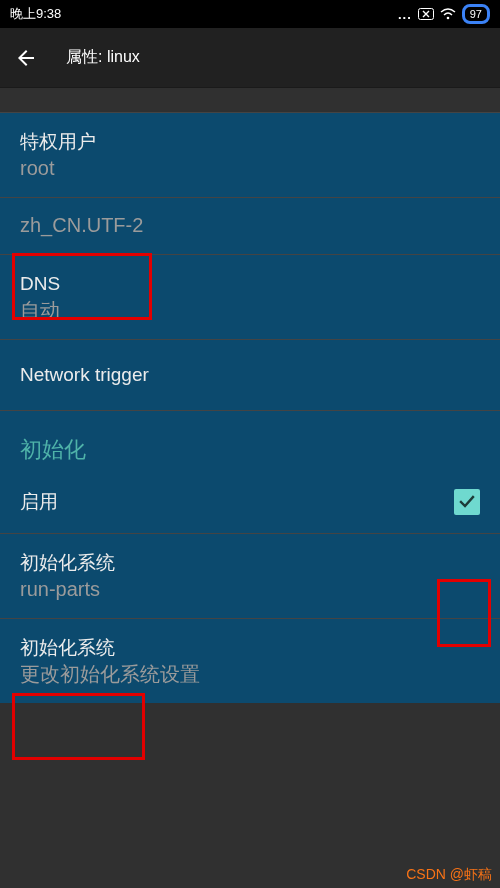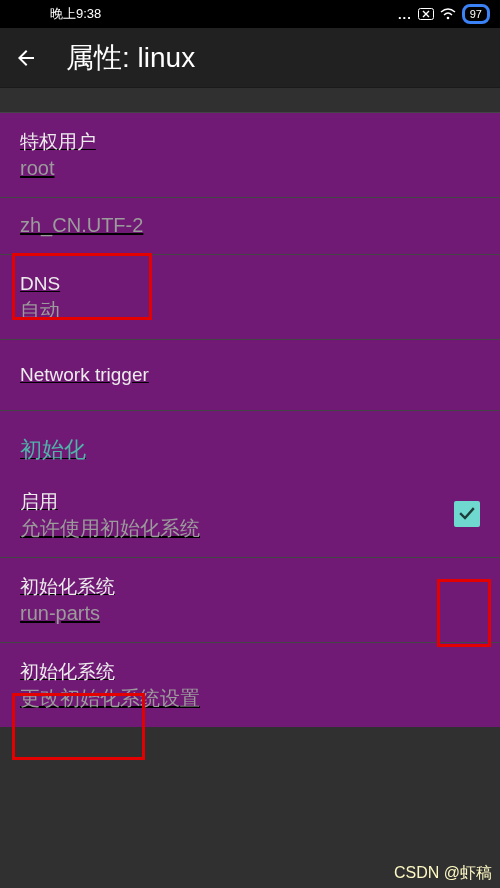--- a/index.html
+++ b/index.html
@@ -1,54 +1,54 @@
 <!DOCTYPE html>
 <html><head>
 <meta charset="utf-8">
 <style>
   * { margin: 0; padding: 0; box-sizing: border-box; }
   html, body { width: 500px; height: 888px; background: #000; font-family: -apple-system, "Helvetica Neue", Arial, sans-serif; overflow: hidden; }
   .screen { width: 500px; height: 888px; background: #303030; position: relative; }
 
   
   .status-bar { height: 28px; background: #000; color: #fff; display: flex; align-items: center; justify-content: space-between; padding: 0 10px; font-size: 13px; }
-  .status-left { display: flex; align-items: center; gap: 4px; margin-left: 40px; }
+  .status-left { display: flex; align-items: center; gap: 4px; }
   .status-right { display: flex; align-items: center; gap: 6px; }
   .dots { letter-spacing: 1px; font-weight: bold; }
   .icon-box { display: inline-flex; align-items: center; justify-content: center; }
   .battery { border: 3px solid #3b82f6; border-radius: 8px; padding: 0 5px; font-size: 11px; line-height: 14px; }
 
   
   .app-bar { height: 60px; background: #212121; display: flex; align-items: center; padding: 0 14px; gap: 28px; border-bottom: 1px solid #1a1a1a; }
   .back-arrow { color: #fff; display: flex; align-items: center; }
-  .app-title { color: #fff; font-size: 28px; font-weight: 500; }
+  .app-title { color: #fff; font-size: 16px; font-weight: 500; }
 
   
-  .list { background: #701a75; text-decoration: underline; }
+  .list { background: #0c4a6e; }
   .gap { height: 24px; background: #303030; }
   .divider { height: 1px; background: #444; margin: 0; }
   .item { padding: 16px 20px 18px 20px; display: flex; justify-content: space-between; align-items: center; }
   .item .text { display: flex; flex-direction: column; gap: 2px; }
   .item-title { color: #ececec; font-size: 19px; line-height: 26px; }
   .item-sub { color: #9b9b9b; font-size: 20px; line-height: 22px; }
 
   .section-header { padding: 24px 20px 8px 20px; }
   .section-title { color: #4fb3a9; font-size: 22px; font-weight: 500; }
 
   .checkbox { width: 26px; height: 26px; background: #6fd9cf; display: flex; align-items: center; justify-content: center; border-radius: 2px; }
   .checkbox svg { display: block; }
 
   
   .hl { position: absolute; border: 3px solid #e20000; pointer-events: none; }
   .hl1 { left: 12px; top: 253px; width: 140px; height: 67px; }
   .hl2 { left: 437px; top: 579px; width: 54px; height: 68px; }
   .hl3 { left: 12px; top: 693px; width: 133px; height: 67px; }
 
   
-  .watermark { position: absolute; right: 8px; bottom: 4px; color: #fef9c3; font-size: 16px; }
+  .watermark { position: absolute; right: 8px; bottom: 4px; color: #f97316; font-size: 14px; }
 </style>
 </head>
 <body>
 <div class="screen">
 
   <div class="status-bar">
     <div class="status-left">
       <span>晚上9:38</span>
     </div>
     <div class="status-right">
@@ -113,21 +113,20 @@
     </div>
     <div class="divider"></div>
 
     <div class="section-header">
       <span class="section-title">初始化</span>
     </div>
 
     <div class="item">
       <div class="text">
         <span class="item-title">启用</span>
-        <span class="item-sub">允许使用初始化系统</span>
       </div>
       <span class="checkbox">
         <svg width="18" height="18" viewBox="0 0 18 18">
             <path d="M3 9 L7 13 L15 4" fill="none" stroke="#1d3b38" stroke-width="2.4" stroke-linecap="square"></path>
           </svg>
       </span>
     </div>
     <div class="divider"></div>
 
     <div class="item">

